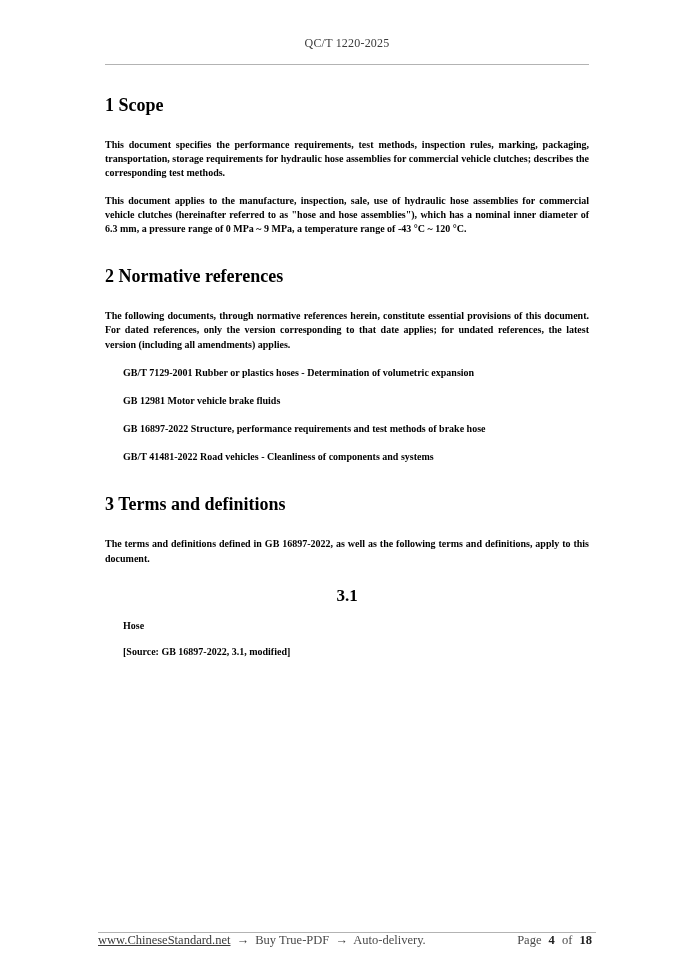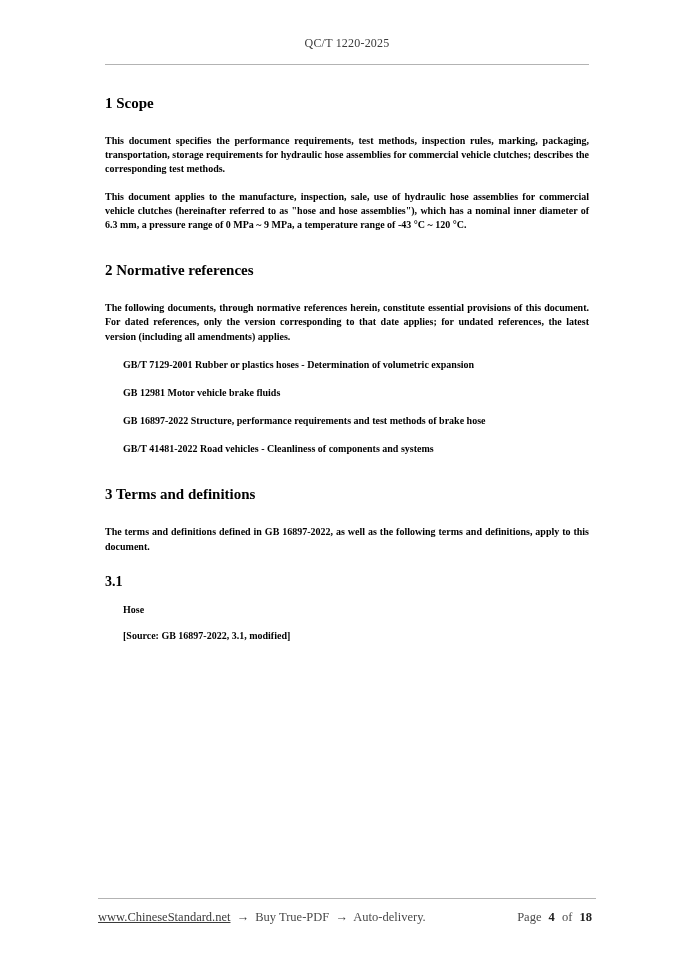--- a/index.html
+++ b/index.html
@@ -28,57 +28,58 @@
   .title {
     margin-top: 27px;
     text-align: center;
     font-size: 16.5px;
     font-weight: bold;
     line-height: 1.3;
   }
 
   .section {
     margin: 30px 0 22px 0;
-    font-size: 15px;
+    font-size: 18px;
     font-weight: bold;
   }
 
   .para {
     font-size: 10px;
     line-height: 1.42;
     text-align: justify;
     margin: 13px 0;
     font-weight: bold;
   }
 
   .ref {
     margin-left: 18px;
     margin-top: 14px;
     margin-bottom: 14px;
   }
 
   .term-number {
-    font-size: 14px;
+    font-size: 17px;
     font-weight: bold;
     margin: 20px 0 14px 0;
+    text-align: center;
   }
 
   .term-name {
     font-size: 10px;
     font-weight: bold;
     margin: 14px 0 14px 18px;
   }
 
   .footer {
     position: absolute;
     left: 98px;
     right: 97px;
-    bottom: 55px;
+    bottom: 32px;
     border-top: 1px solid #b3b3b3;
-    padding-top: 11px;
+    padding-top: 0;
     display: flex;
     justify-content: space-between;
     align-items: baseline;
     font-size: 12.5px;
     color: #4a4a4a;
   }
 
   .footer-left a {
     color: #3a3a3a;
     text-decoration: underline;

